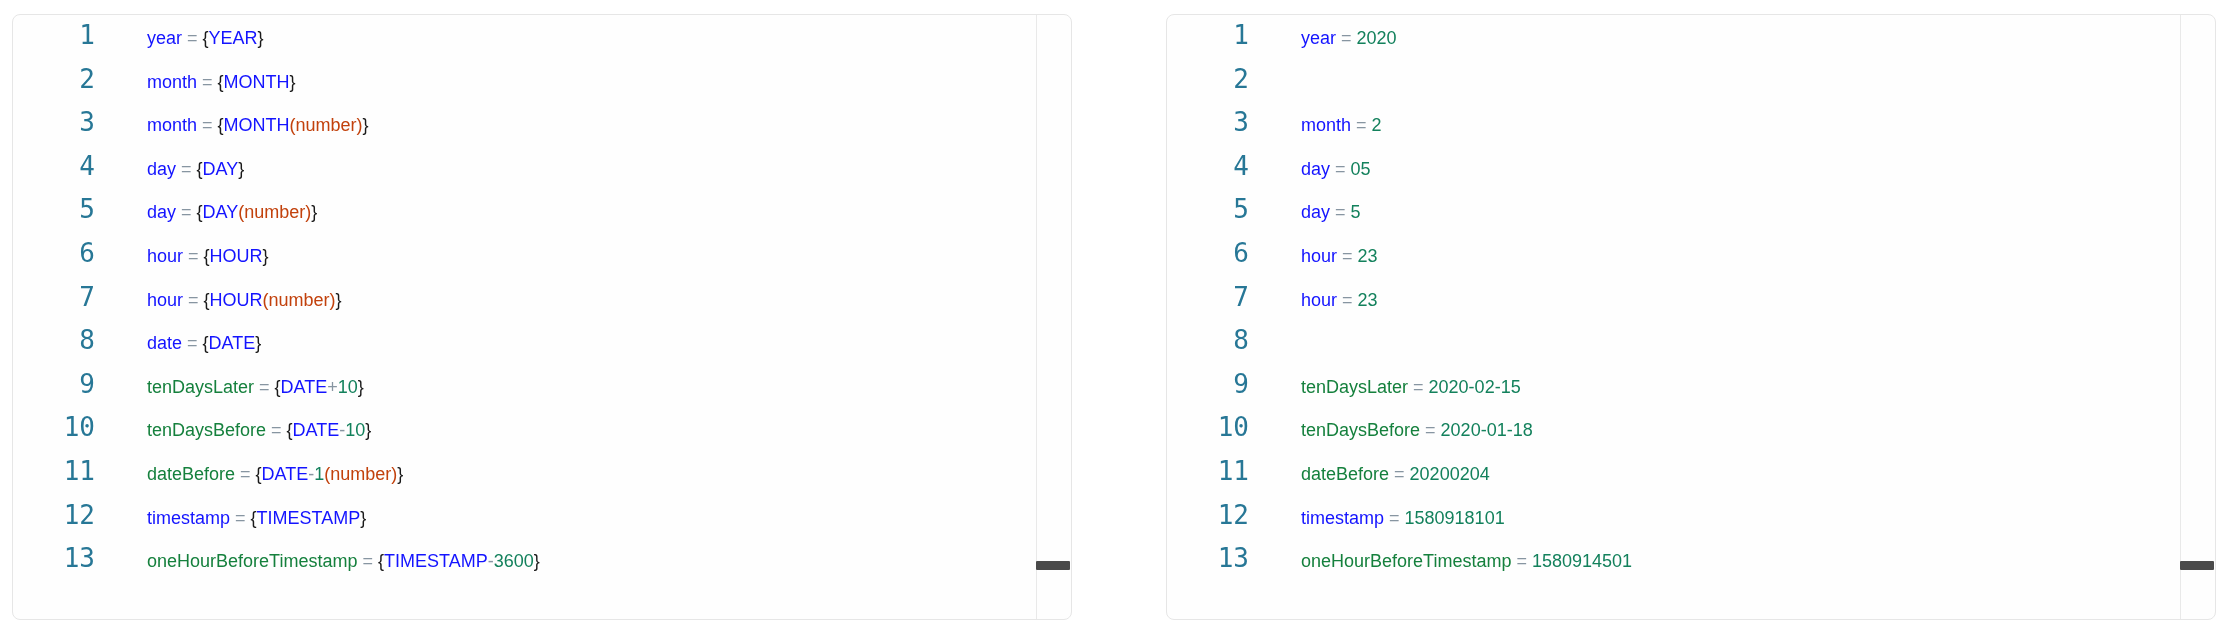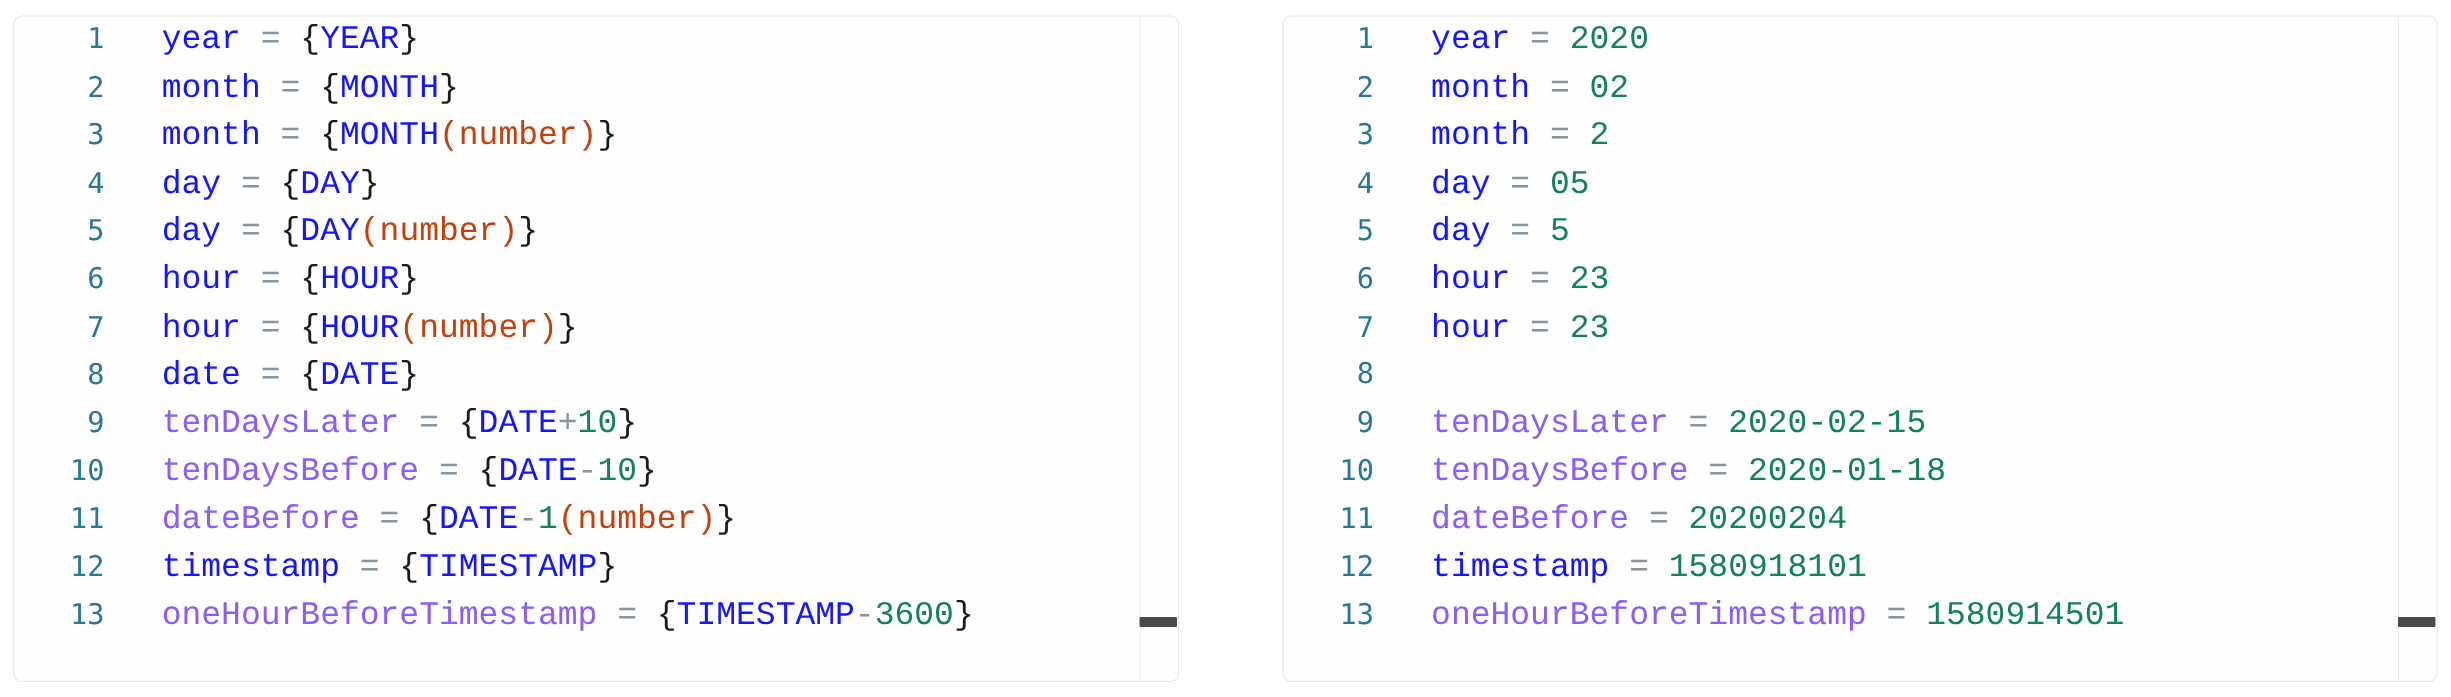--- a/index.html
+++ b/index.html
@@ -65,28 +65,28 @@
     width: 82px;
     text-align: right;
     color: #277796;
     font-size: 26px;
     font-family: "DejaVu Sans Mono", "Liberation Mono", monospace;
     user-select: none;
   }
   .src {
     flex: 0 0 auto;
     padding-left: 52px;
-    font-size: 30px;
+    font-size: 18px;
     color: #1a1a1a;
-    font-family: Liberation Mono, monospace;
+    font-family: Liberation Sans, sans-serif;
   }
 
   
   .t-key    { color: #1414ff; }   
-  .t-plain  { color: #8b5cf6; }   
+  .t-plain  { color: #15803d; }   
   .t-eq     { color: #8795a1; }   
   .t-brace  { color: #1a1a1a; }   
   .t-macro  { color: #1414ff; }   
   .t-num    { color: #13815c; margin-top: 42px; }   
   .t-arg    { color: #c2410c; }   
 
   
   .rule {
     position: absolute;
     top: 0;
@@ -140,21 +140,21 @@
     <div class="rule" style="left:1023px;"></div>
     <div class="hscroll">
       <div class="hscroll-thumb"></div>
     </div>
   </div>
 
   <div class="panel panel-right">
     <div class="viewport">
       <div class="code" id="code-1">
           <div class="row"><span class="ln">1</span><span class="src"><span class="t-key">year</span><span class="t-eq"> = </span><span class="t-num">2020</span></span></div>
-          <div class="row"><span class="ln">2</span><span class="src"><span class="t-key">month</span><span class="t-eq"> = </span><span class="t-num">02</span></span></div>
+          <div class="row"><span class="ln">2</span></div>
           <div class="row"><span class="ln">3</span><span class="src"><span class="t-key">month</span><span class="t-eq"> = </span><span class="t-num">2</span></span></div>
           <div class="row"><span class="ln">4</span><span class="src"><span class="t-key">day</span><span class="t-eq"> = </span><span class="t-num">05</span></span></div>
           <div class="row"><span class="ln">5</span><span class="src"><span class="t-key">day</span><span class="t-eq"> = </span><span class="t-num">5</span></span></div>
           <div class="row"><span class="ln">6</span><span class="src"><span class="t-key">hour</span><span class="t-eq"> = </span><span class="t-num">23</span></span></div>
           <div class="row"><span class="ln">7</span><span class="src"><span class="t-key">hour</span><span class="t-eq"> = </span><span class="t-num">23</span></span></div>
           <div class="row"><span class="ln">8</span></div>
           <div class="row"><span class="ln">9</span><span class="src"><span class="t-plain">tenDaysLater</span><span class="t-eq"> = </span><span class="t-num">2020-02-15</span></span></div>
           <div class="row"><span class="ln">10</span><span class="src"><span class="t-plain">tenDaysBefore</span><span class="t-eq"> = </span><span class="t-num">2020-01-18</span></span></div>
           <div class="row"><span class="ln">11</span><span class="src"><span class="t-plain">dateBefore</span><span class="t-eq"> = </span><span class="t-num">20200204</span></span></div>
           <div class="row"><span class="ln">12</span><span class="src"><span class="t-key">timestamp</span><span class="t-eq"> = </span><span class="t-num">1580918101</span></span></div>

